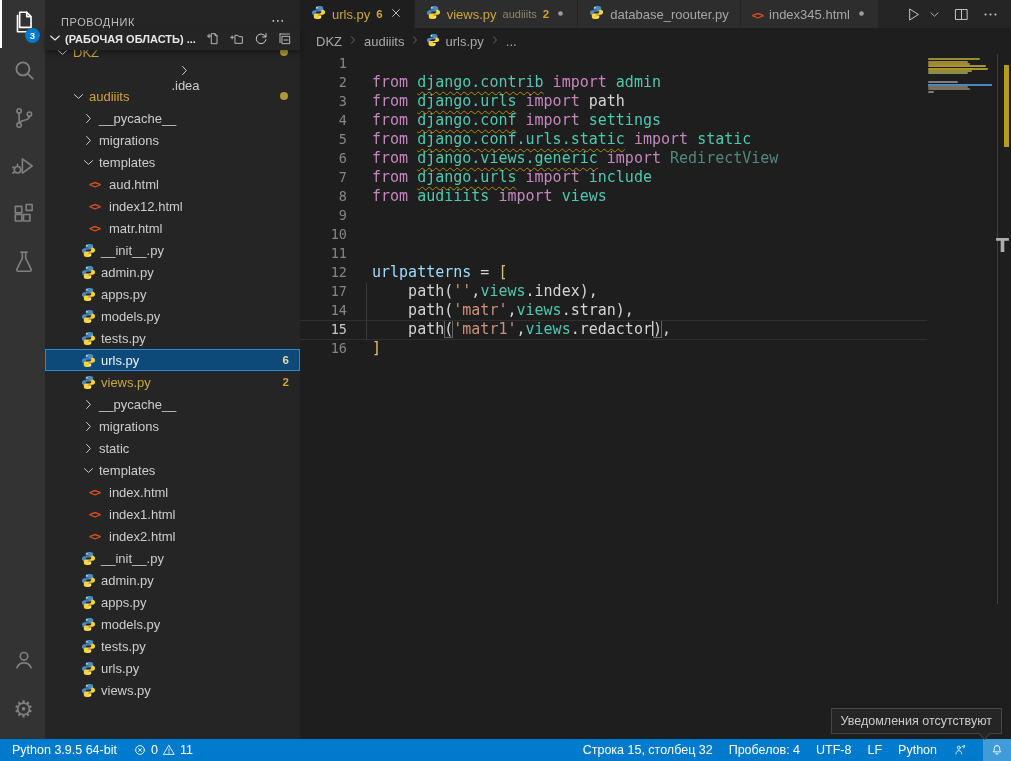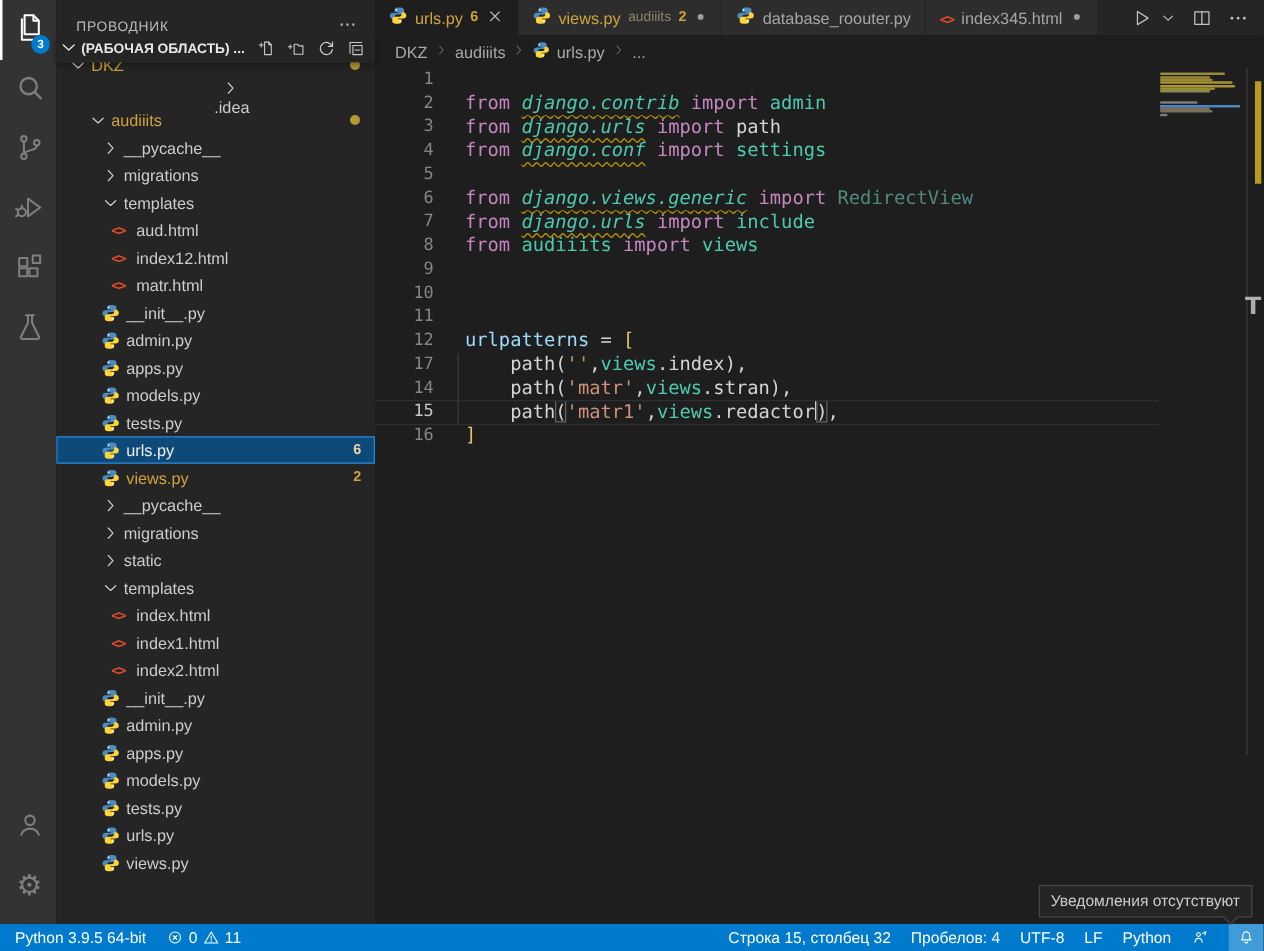--- a/index.html
+++ b/index.html
@@ -78,21 +78,21 @@
   .bc-sep svg{ width:12px; height:12px; color:#7a7a7a; }
   .breadcrumb svg.pyico{ width:14px; height:14px; }
 
   .code{ position:relative; flex:1; font-family:"DejaVu Sans Mono",monospace; font-size:15px; overflow:hidden; }
   .line{ display:flex; height:19px; line-height:19px; }
   .ln{ width:47px; flex:none; text-align:right; color:#858585; font-size:13.5px; }
   .line.cur .ln{ color:#c6c6c6; }
   .lc{ white-space:pre; padding-left:25px; color:var(--plain); }
   .tk-k{ color:var(--kw); }
   .tk-m{ color:var(--teal); }
-  .tk-mu{ color:var(--teal); text-decoration:underline wavy #b18d00; text-decoration-thickness:1px; text-underline-offset:4px;font-style:italic; }
+  .tk-mu{ color:var(--teal); text-decoration:underline wavy #b18d00; text-decoration-thickness:1px; text-underline-offset:4px; }
   .tk-d{ color:#4f8a7e; }
   .tk-p{ color:var(--plain);text-align:right; }
   .tk-s{ color:var(--str); }
   .tk-v{ color:var(--var); }
   .tk-b{ color:#e2c06c; }
   .tk-x{ color:var(--plain); outline:1px solid #646464; outline-offset:-1px; }
   .tk-c{ display:inline-block; width:0; border-left:1.5px solid #d0d0d0; height:16px; vertical-align:-2px; }
   .curline{ position:absolute; left:0; right:84px; top:266px; height:20px;
             border-top:1px solid #2f2f2f; border-bottom:1px solid #2f2f2f; pointer-events:none; }
   .indentguide{ position:absolute; left:66px; top:229px; width:1px; height:56px; background:#3b3b3b; }
@@ -642,20 +642,21 @@
           <div class="line">
             <span class="ln">3</span>
             <span class="lc"><span class="tk-k">from </span><span class="tk-mu">django.urls</span><span class="tk-k"> import </span><span class="tk-p">path</span></span>
           </div>
           <div class="line">
             <span class="ln">4</span>
             <span class="lc"><span class="tk-k">from </span><span class="tk-mu">django.conf</span><span class="tk-k"> import </span><span class="tk-m">settings</span></span>
           </div>
           <div class="line">
             <span class="ln">5</span>
+            <span class="lc"><span class="tk-k">from </span><span class="tk-mu">django.conf.urls.static</span><span class="tk-k"> import </span><span class="tk-m">static</span></span>
           </div>
           <div class="line">
             <span class="ln">6</span>
             <span class="lc"><span class="tk-k">from </span><span class="tk-mu">django.views.generic</span><span class="tk-k"> import </span><span class="tk-d">RedirectView</span></span>
           </div>
           <div class="line">
             <span class="ln">7</span>
             <span class="lc"><span class="tk-k">from </span><span class="tk-mu">django.urls</span><span class="tk-k"> import </span><span class="tk-m">include</span></span>
           </div>
           <div class="line">

